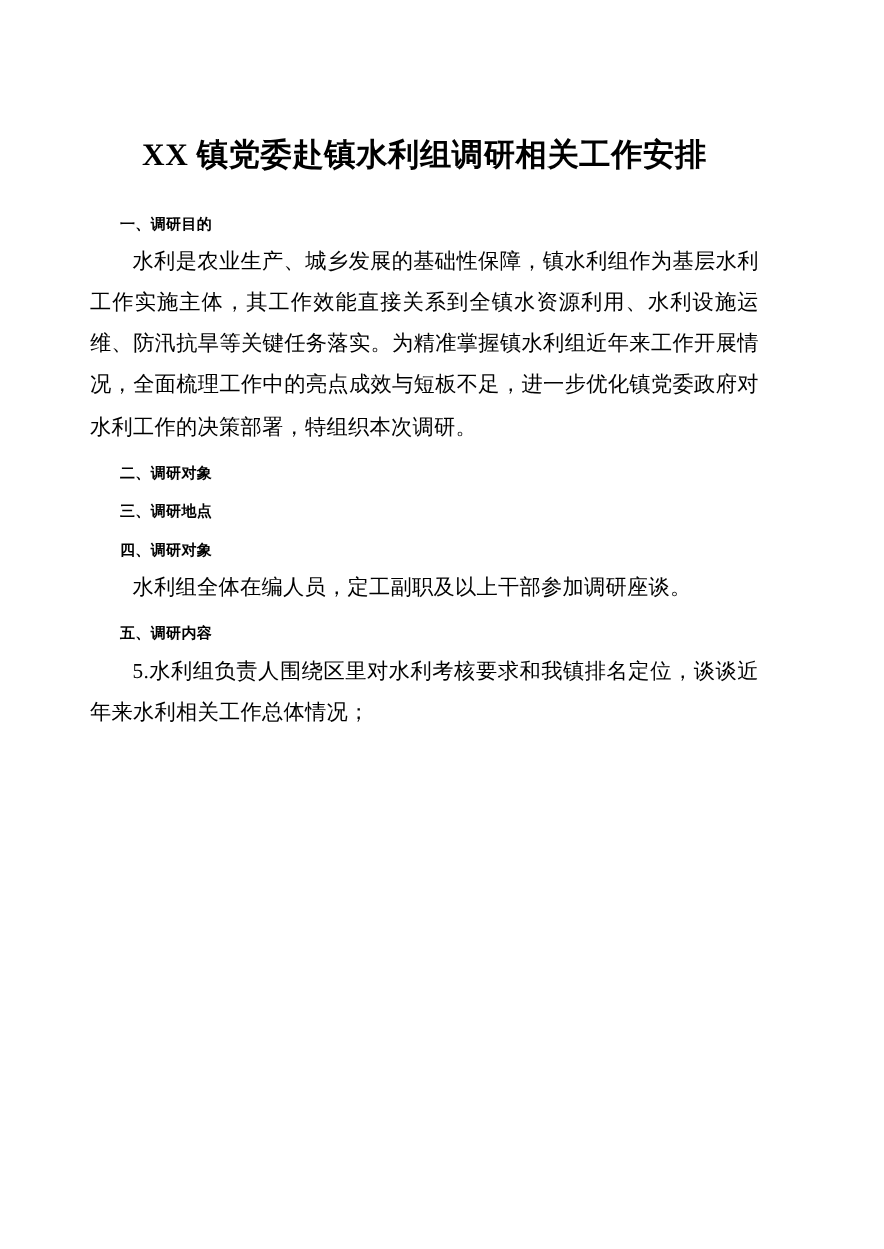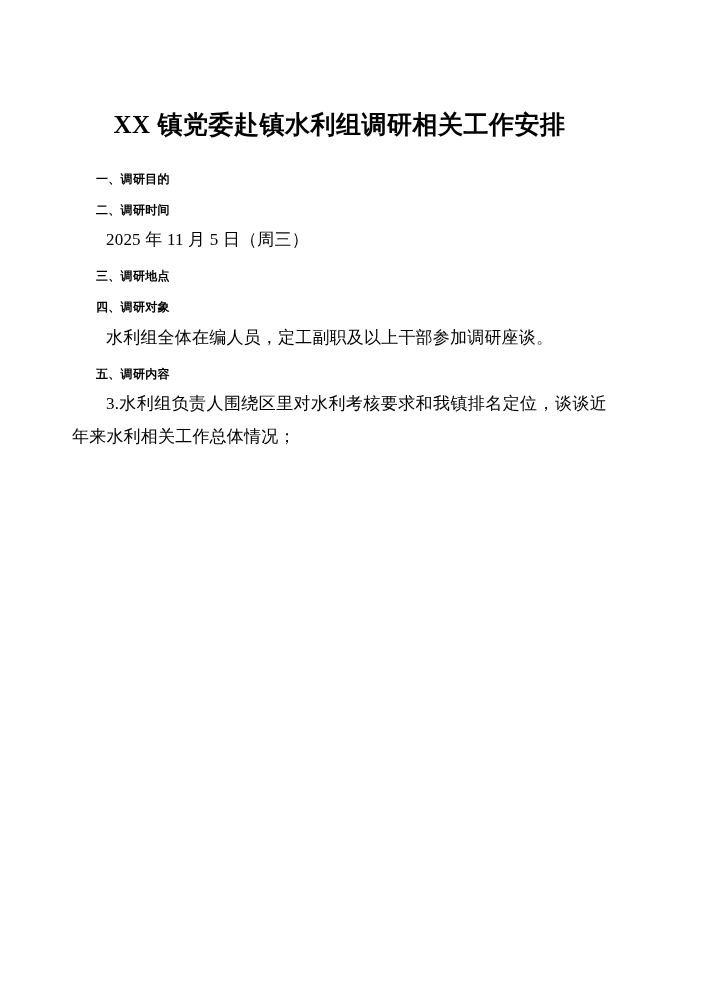--- a/index.html
+++ b/index.html
@@ -60,40 +60,40 @@
 </style>
 </head>
 <body>
 
 <div class="page">
 
   <h1 class="doc-title">XX 镇党委赴镇水利组调研相关工作安排</h1>
 
   <div class="section">
     <div class="section-heading">一、调研目的</div>
+    <div class="body-block">
+      <p class="para">水利是农业生产、城乡发展的基础性保障，镇水利组作为基层水利工作实施主体，其工作效能直接关系到全镇水资源利用、水利设施运维、防汛抗旱等关键任务落实。为精准掌握镇水利组近年来工作开展情况，全面梳理工作中的亮点成效与短板不足，进一步优化镇党委政府对水利工作的决策部署，特组织本次调研。</p>
+    </div>
   </div>
 
   <div class="section">
-    <div class="section-heading">二、调研时间</div>
-    <div class="body-block">
-      <p class="para">2025 年 11 月 5 日（周三）</p>
-    </div>
+    <div class="section-heading">二、调研对象</div>
   </div>
 
   <div class="section">
     <div class="section-heading">三、调研地点</div>
   </div>
 
   <div class="section">
     <div class="section-heading">四、调研对象</div>
     <div class="body-block">
       <p class="para">水利组全体在编人员，定工副职及以上干部参加调研座谈。</p>
     </div>
   </div>
 
   <div class="section">
     <div class="section-heading">五、调研内容</div>
     <div class="body-block">
-      <p class="para tight">3.水利组负责人围绕区里对水利考核要求和我镇排名定位，谈谈近年来水利相关工作总体情况；</p>
+      <p class="para tight">5.水利组负责人围绕区里对水利考核要求和我镇排名定位，谈谈近年来水利相关工作总体情况；</p>
     </div>
   </div>
 
 </div>
 
 </body></html>

